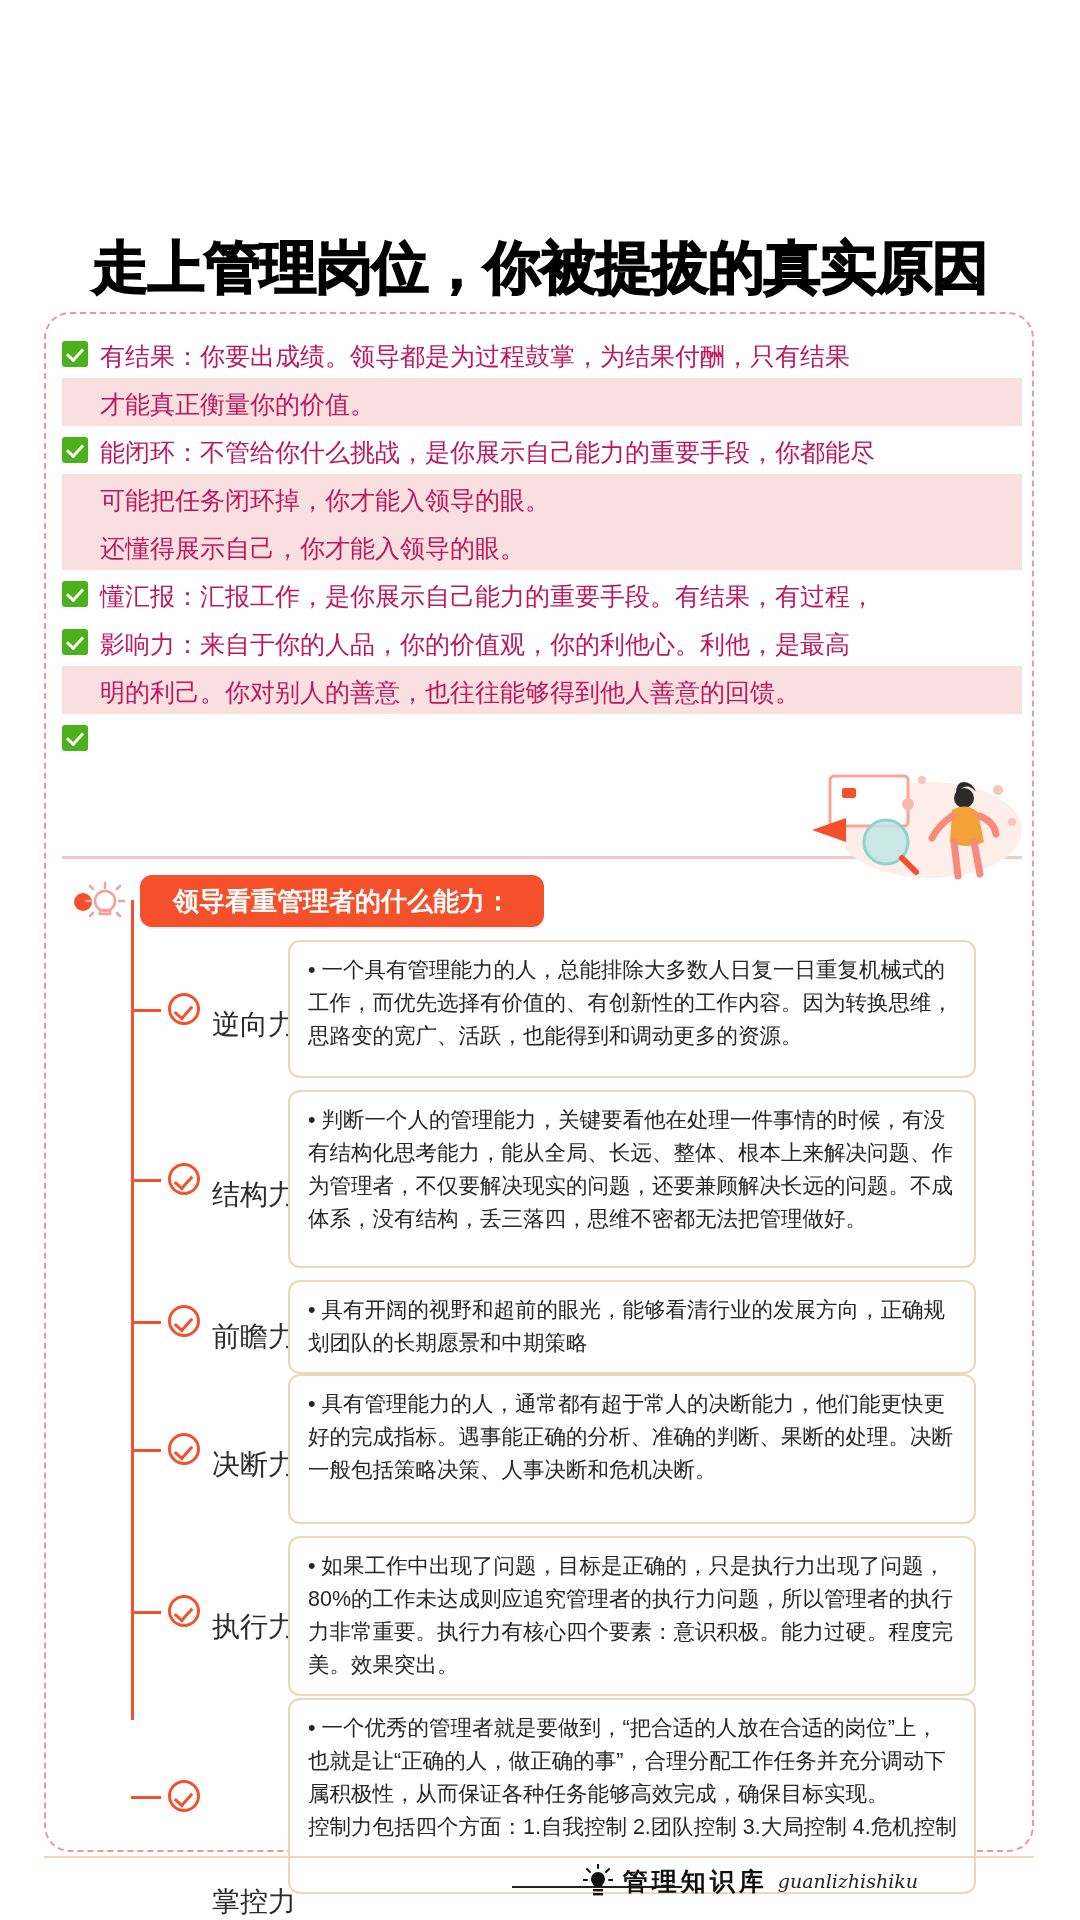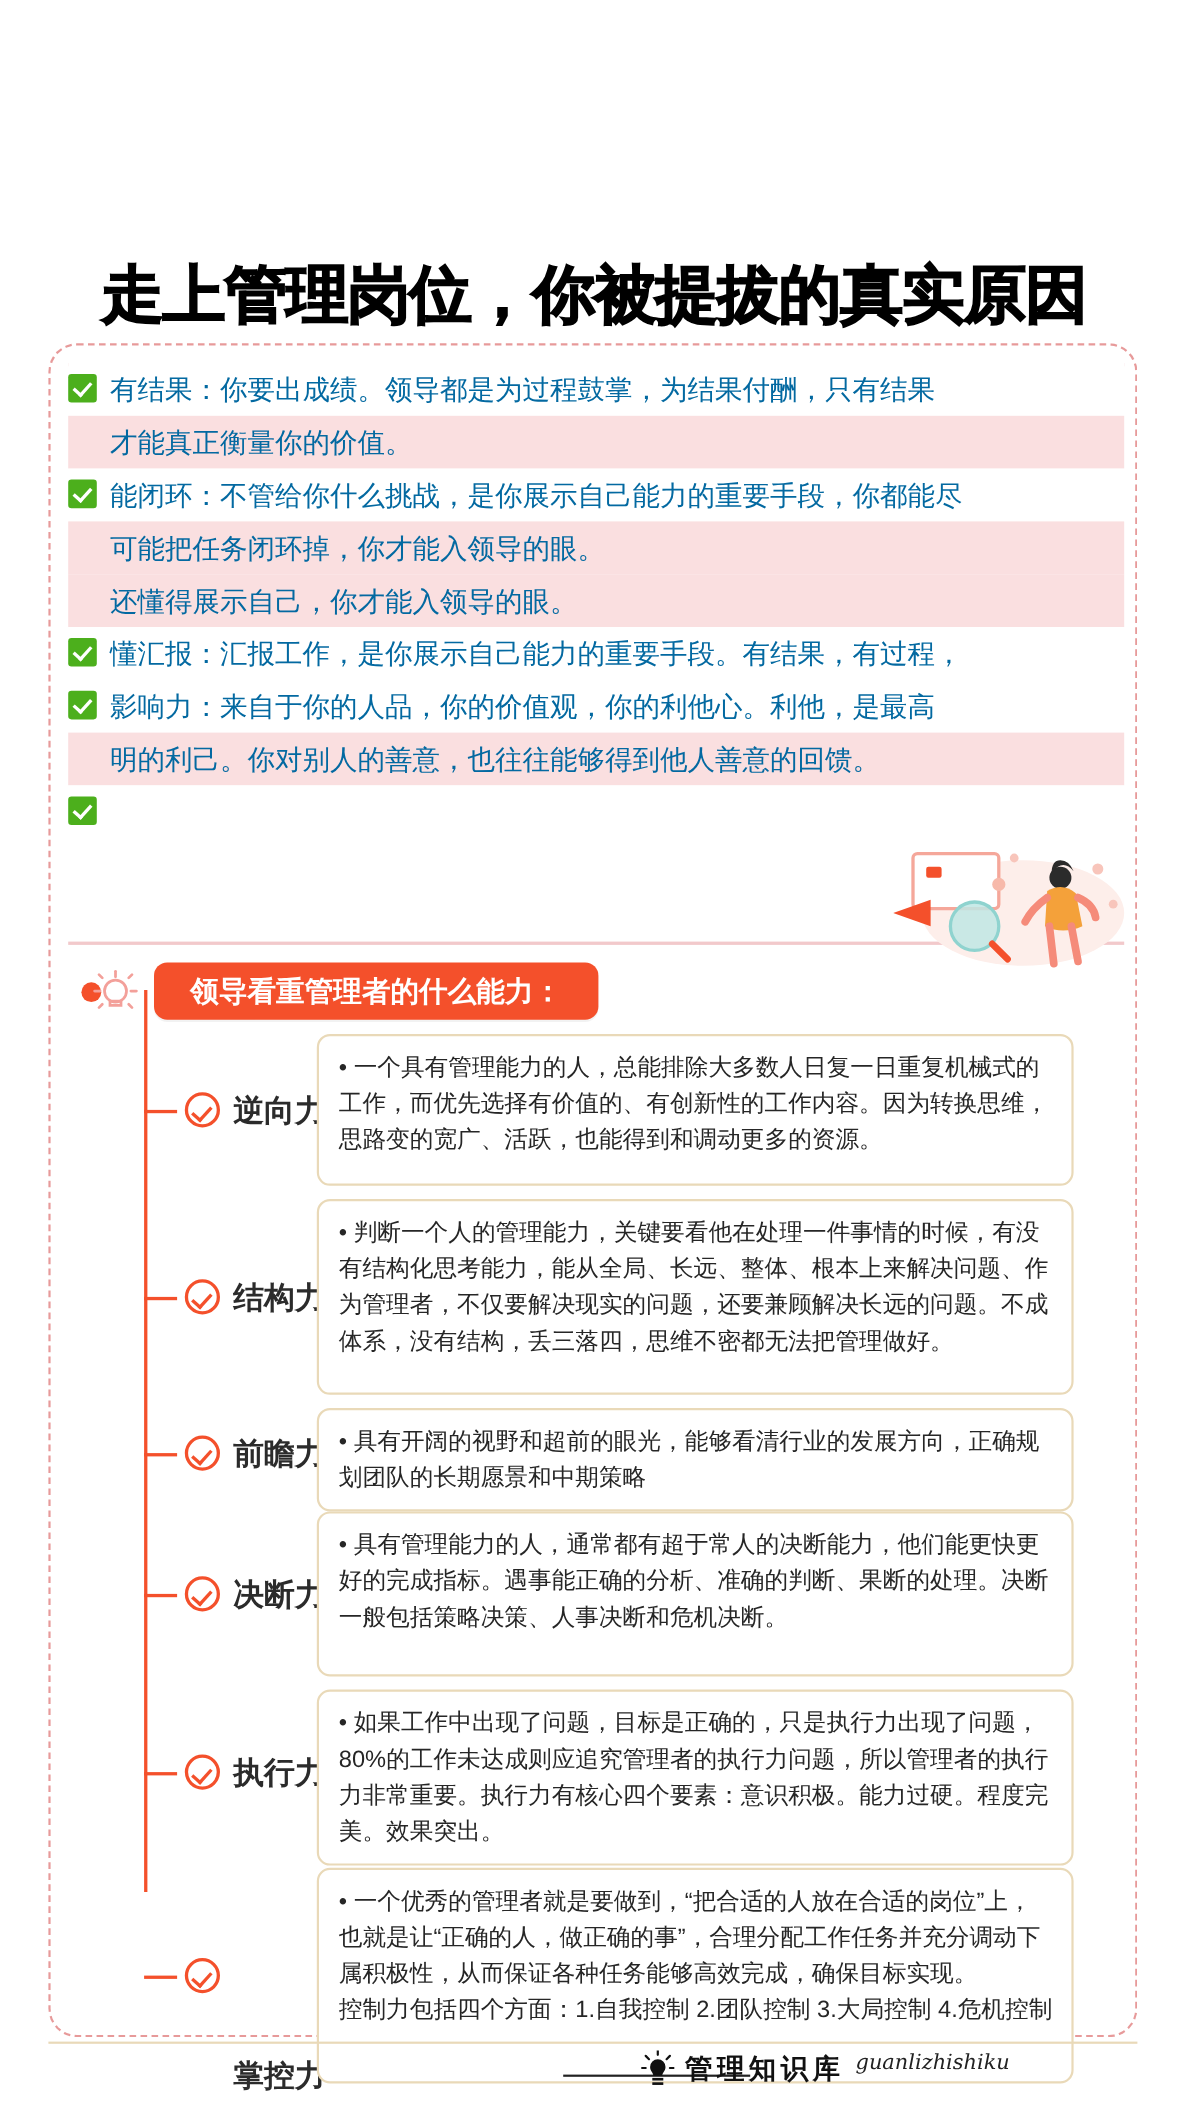--- a/index.html
+++ b/index.html
@@ -38,21 +38,21 @@
 
   
   .checklist{
     position:absolute;left:62px;top:330px;width:960px;
   }
   .chk-line{
     position:relative;
     height:48px;
     line-height:48px;
     font-size:25px;
-    color:#0369a1;
+    color:#be185d;
     white-space:nowrap;
     padding-left:0;
     box-sizing:border-box;
   }
   .chk-line.pink{background:#fadfe0;}
   .chk-line.white{background:#ffffff;}
   .chk-line .txt{display:inline-block;vertical-align:middle;}
   .chk-box{
     display:inline-block;
     width:26px;height:26px;
@@ -120,22 +120,23 @@
     position:absolute;width:32px;height:32px;border-radius:50%;
     border:3px solid #f4502b;box-sizing:border-box;
   }
   .cap-icon::after{
     content:"";
     position:absolute;left:7px;top:6px;width:8px;height:14px;
     border:solid #f4502b;border-width:0 3px 3px 0;transform:rotate(42deg);
   }
   .cap-label{
     position:absolute;
-    font-size:28px;font-weight:bold;color:#2b2b2b;
+    font-size:28px;font-weight:normal;color:#2b2b2b;
     white-space:nowrap;
+    margin-top:15px;
   }
   .cap-box{
     position:absolute;
     left:288px;width:688px;
     background:#ffffff;
     border:2px solid #e9d9b8;
     border-radius:12px;
     box-sizing:border-box;
     padding:12px 16px 12px 18px;
     font-size:21.5px;
@@ -143,21 +144,21 @@
     color:#262626;
   }
   .cap-box p{margin:0;}
 
   
   .footer-line{
     position:absolute;left:44px;top:1856px;width:990px;height:2px;background:#e9d9b8;
   }
   .footer{
     position:absolute;right:54px;top:1864px;
-    display:flex;gap:10px;
+    display:flex;align-items:center;gap:10px;
   }
   .footer-bulb{width:30px;height:34px;position:relative;}
   .footer-cn{
     font-size:25px;font-weight:bold;color:#111;letter-spacing:4px;
     font-family:"DejaVu Serif","Liberation Serif",serif;
   }
   .footer-en{
     font-size:19px;color:#222;font-style:italic;
     font-family:"DejaVu Serif","Liberation Serif",serif;
   }

